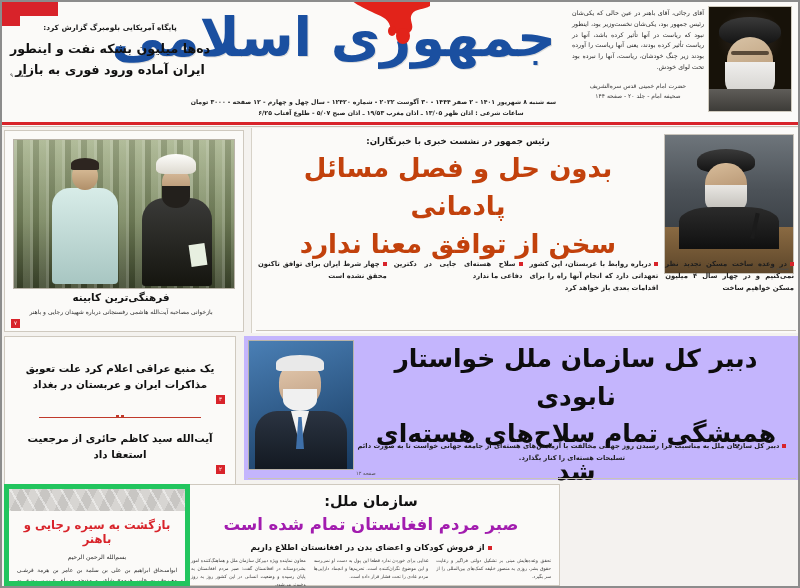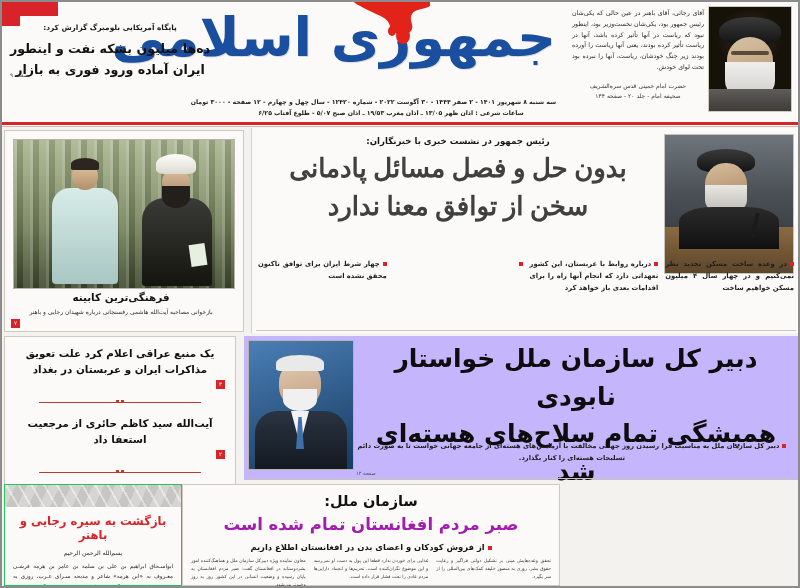--- a/index.html
+++ b/index.html
@@ -278,25 +278,24 @@
     text-align: center;
     font-size: 8.6px;
     font-weight: bold;
     color: #161616;
     margin-top: 6px;
   }
   .lead-head {
     text-align: center;
     font-size: 26px;
     font-weight: bold;
-    color: #404040;
+    color: #c2410c;
     line-height: 1.46;
     margin-top: 4px;
     letter-spacing: -.3px;
-    font-family: Liberation Serif, serif;
   }
 
   .bullets {
     position: absolute;
     top: 130px;
     right: 4px;
     left: 4px;
     display: flex;
     flex-direction: row;
     gap: 7px;
@@ -440,21 +439,21 @@
 
   
   .sidebar {
     position: absolute;
     top: 336px;
     left: 4px;
     width: 232px;
     bottom: 2px;
     background: #fbfaf8;
     border: 1px solid #cfc9bf;
-    padding: 2px 10px 0 10px;
+    padding: 17px 10px 0 10px;
     box-sizing: border-box;
   }
   .sb-item {
     text-align: center;
     font-size: 10.4px;
     font-weight: bold;
     color: #111;
     line-height: 1.58;
     margin-top: 6px;
   }
@@ -679,21 +678,21 @@
   }
 
   
   .col-right {
     position: absolute;
     top: 484px;
     left: 4px;
     width: 176px;
     bottom: 2px;
     background: #fbfaf8;
-    border: 1px solid #22c55e;
+    border: 5px solid #22c55e;
     overflow: hidden;
   }
   .cr-texture {
     height: 22px;
     background:
       repeating-linear-gradient(115deg,
         #d7d5d2 0 10px, #c8c6c3 10px 20px),
       #d2d0cd;
     position: relative;
   }
@@ -804,21 +803,21 @@
     </div>
 
     <div class="bullets">
       <div class="bullet-col">
         <span class="bsq"></span><span>در وعده ساخت مسکن تجدید نظر نمی‌کنیم و در چهار سال ۴ میلیون مسکن خواهیم ساخت</span>
       </div>
       <div class="bullet-col">
         <span class="bsq"></span><span>درباره روابط با عربستان، این کشور تعهداتی دارد که انجام آنها راه را برای اقدامات بعدی باز خواهد کرد</span>
       </div>
       <div class="bullet-col">
-        <span class="bsq"></span>
+        <span class="bsq"></span><span>سلاح هسته‌ای جایی در دکترین دفاعی ما ندارد</span>
       </div>
       <div class="bullet-col">
         <span class="bsq"></span><span>چهار شرط ایران برای توافق تاکنون محقق نشده است</span>
       </div>
     </div>
     <div class="lead-bottom-rule"></div>
   </div>
 
   <div class="cabinet">
     <div class="cab-photo">

